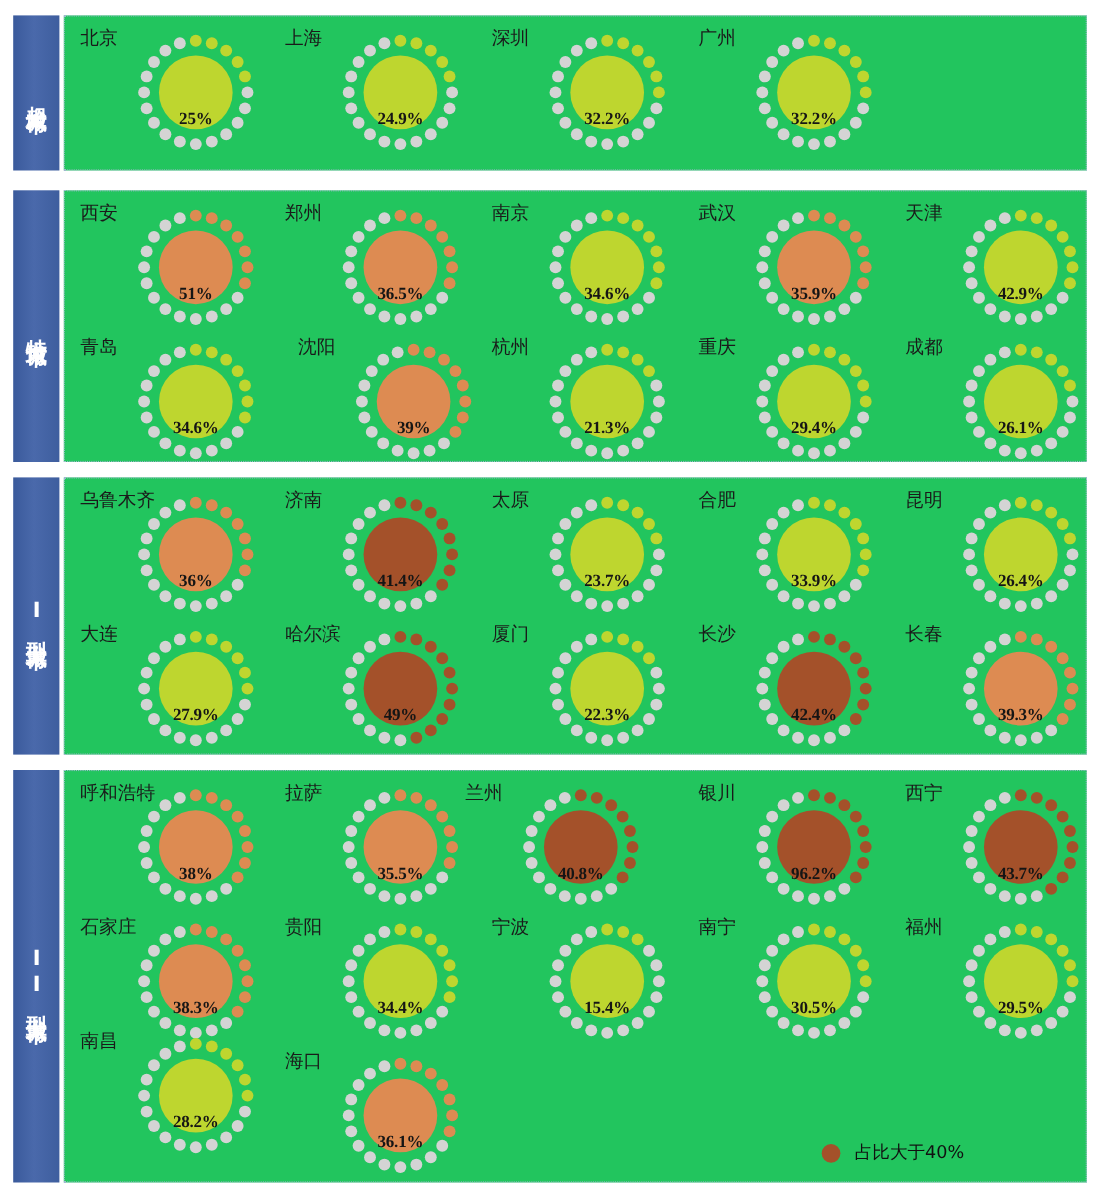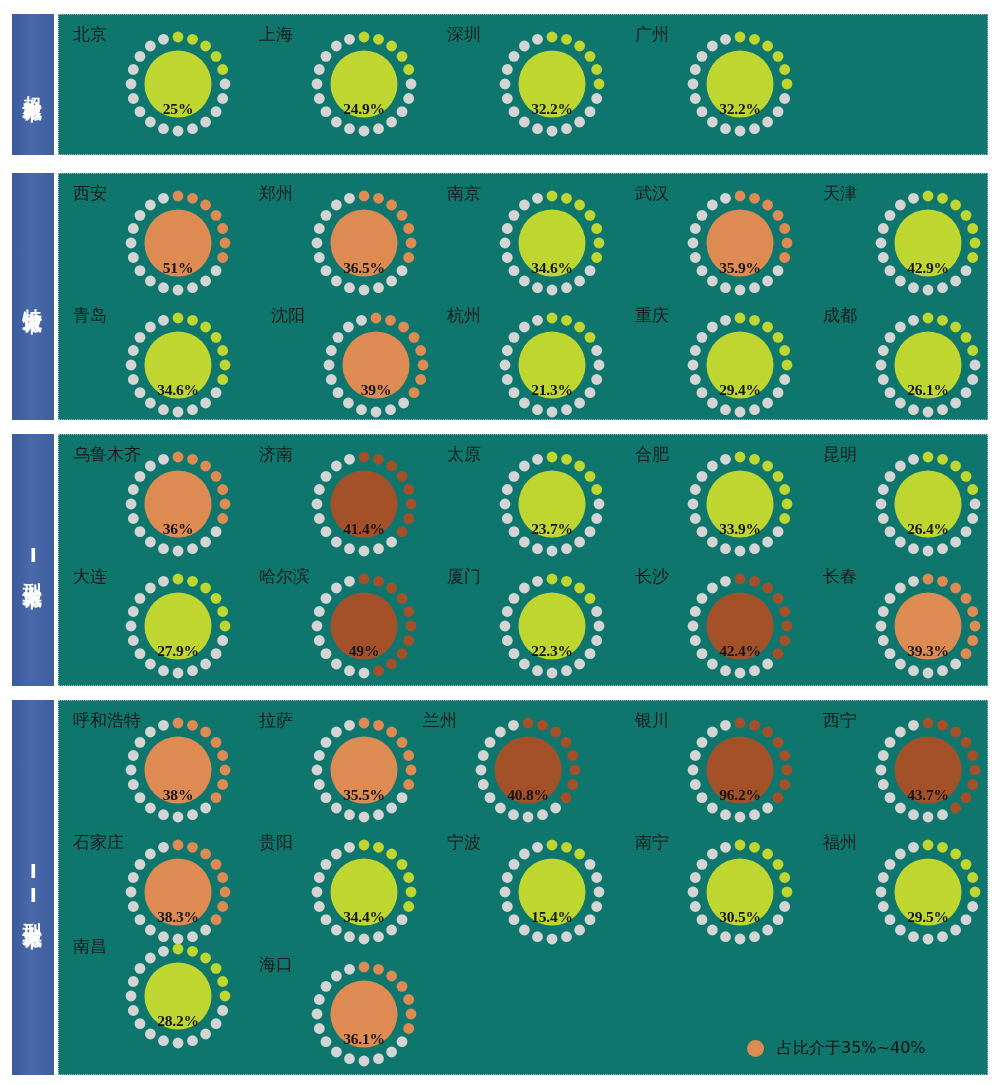--- a/index.html
+++ b/index.html
@@ -38,21 +38,21 @@
     line-height: 1.18;
     writing-mode: vertical-rl;
     text-orientation: upright;
     white-space: nowrap;
     font-family: "DejaVu Sans", "Liberation Sans", sans-serif;
   }
   .section-body {
     position: relative;
     flex: 1 1 auto;
     margin-left: 4px;
-    background: #0f766e;
+    background: #22c55e;
     border: 1px dotted #9fb8cf;
     border-left: 1px dotted #9fb8cf;
   }
 
   
   .cell {
     position: absolute;
     width: 190px;
     height: 126px;
   }
@@ -1176,18 +1176,18 @@
               <div class="pct">36.1%</div>
             </div>
           </div>
         </div>
       </div>
     </div>
 
   <div class="legend">
     <div id="legend-host">
         <div class="legend-row">
-          <span class="legend-swatch" style="background: rgb(221, 139, 82);"></span>
-          <span class="legend-text">占比介于35%~40%</span>
+          <span class="legend-swatch" style="background: rgb(164, 81, 42);"></span>
+          <span class="legend-text">占比大于40%</span>
         </div>
       </div>
   </div>
 </div>
 
 </body></html>

